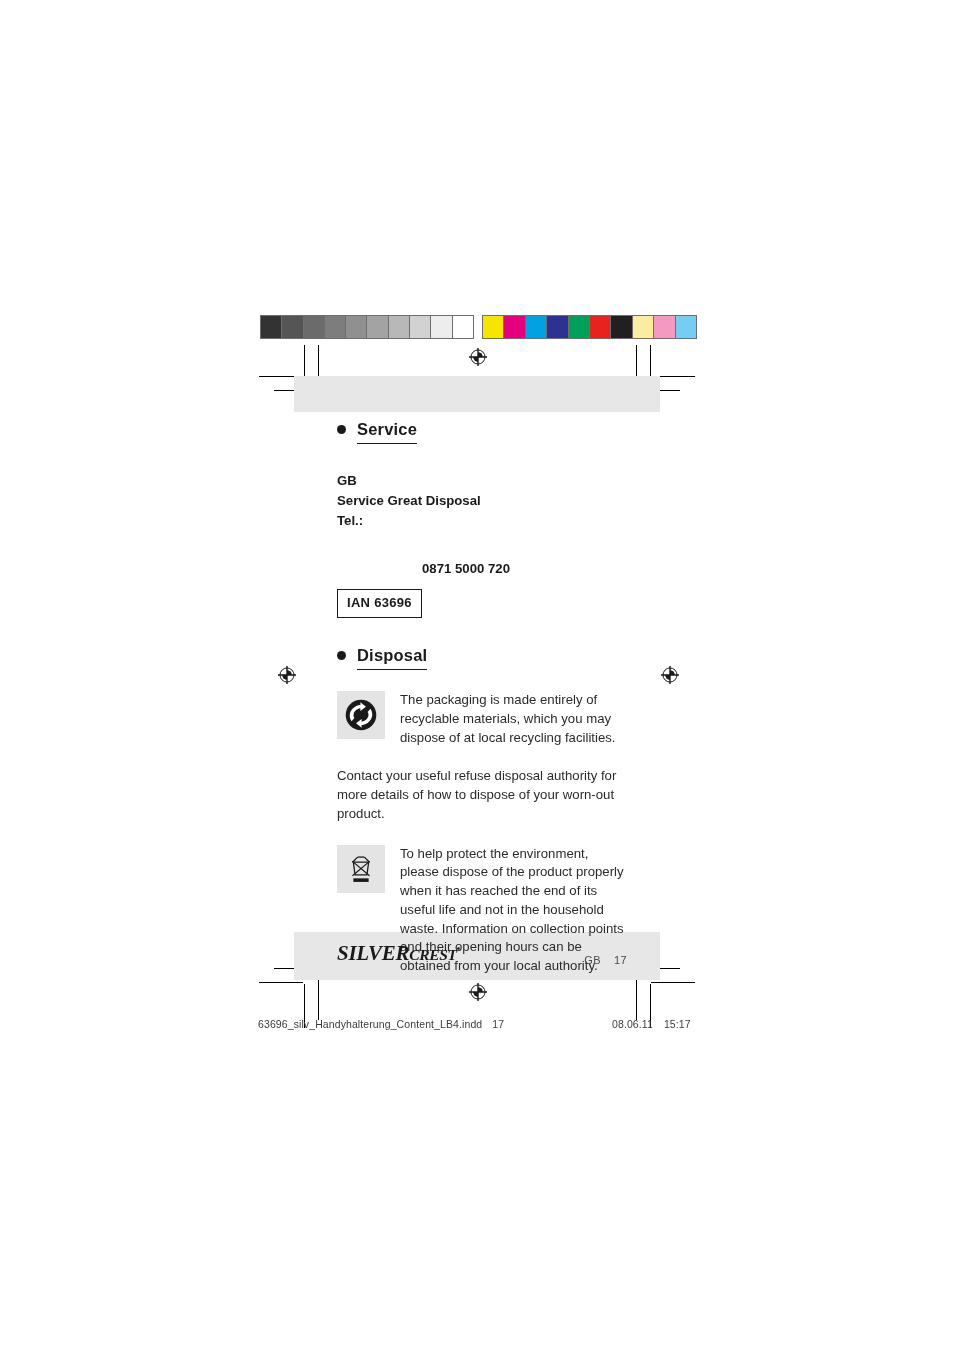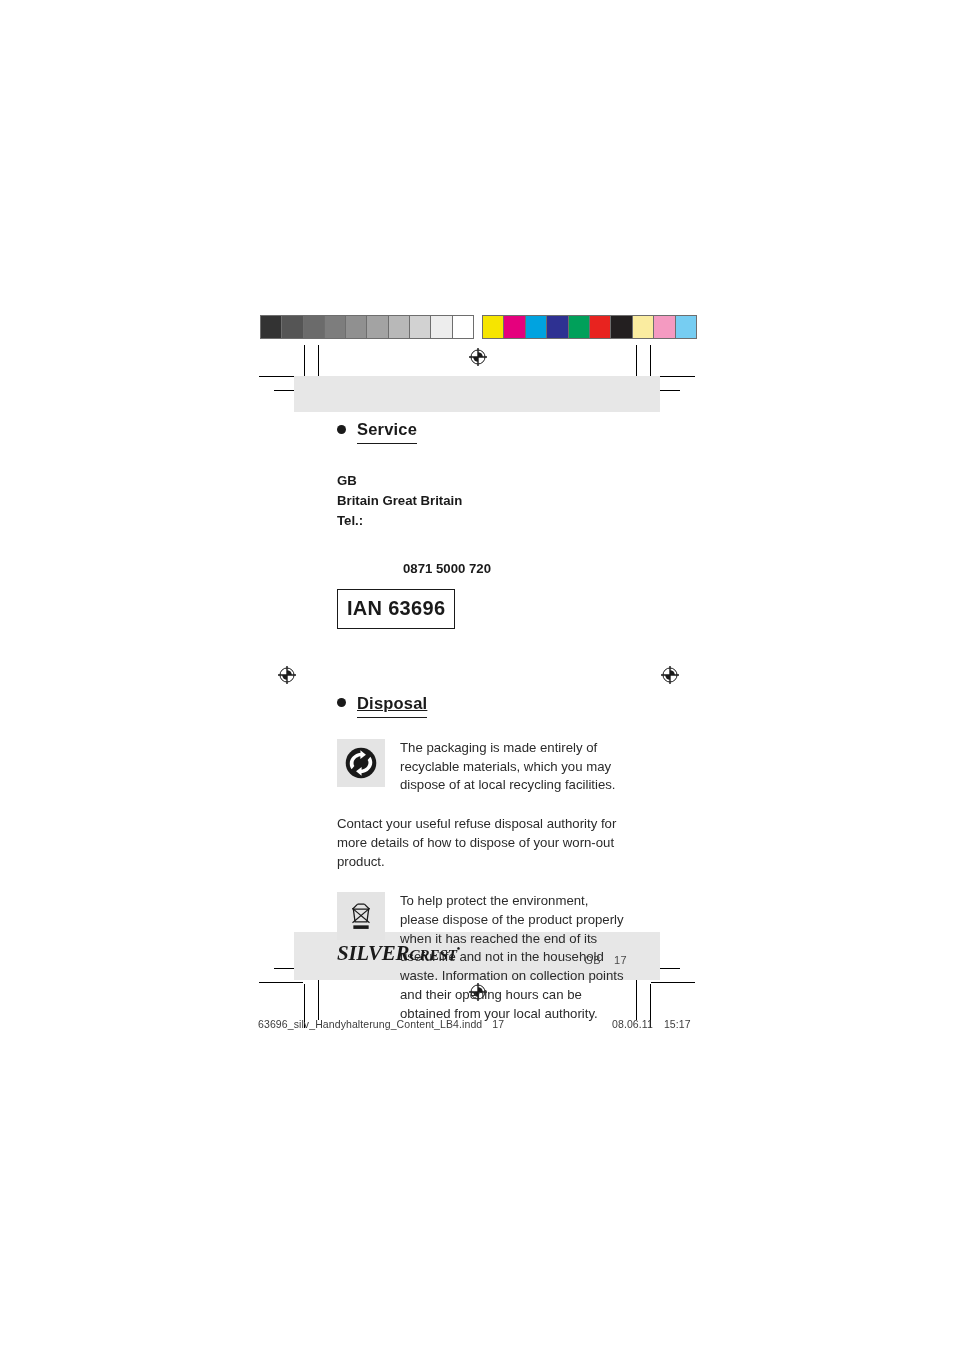--- a/index.html
+++ b/index.html
@@ -102,37 +102,37 @@
     line-height: 1.1;
   }
 
   
   .service-block {
     margin-top: 27px;
     font-size: 13.2px;
     font-weight: bold;
     line-height: 1.52;
   }
-  .svc-row { display: flex; }
+  .svc-row { display: flex; gap: 19px; }
   .svc-label { width: 66px; flex: 0 0 66px; }
   .svc-value { flex: 1 1 auto; margin-top: 48px; }
   .svc-indent { padding-left: 66px; }
 
   .ian-box {
     display: inline-block;
     margin-top: 10px;
     border: 1.6px solid #1a1a1a;
     padding: 3px 9px 4px 9px;
-    font-size: 20px;
+    font-size: 13px;
     font-weight: bold;
     letter-spacing: 0.3px;
   }
 
   
-  .disposal-heading { margin-top: 65px; text-decoration: underline; }
+  .disposal-heading { margin-top: 28px; }
 
   .icon-row {
     display: flex;
     margin-top: 21px;
   }
   .icon-box {
     width: 48px;
     height: 48px;
     flex: 0 0 48px;
     background: #e4e4e4;
@@ -291,21 +291,21 @@
 
 <div class="content">
 
   <div class="section-heading">
     <span class="bullet-dot"></span>
     <span class="heading-text">Service</span>
   </div>
 
   <div class="service-block">
     <div>GB</div>
-    <div>Britain Great Britain</div>
+    <div>Service Great Disposal</div>
     <div class="svc-row">
       <span class="svc-label">Tel.:</span>
       <span class="svc-value">0871 5000 720</span>
     </div>
     <div class="ian-box">IAN 63696</div>
   </div>
 
   <div class="section-heading disposal-heading">
     <span class="bullet-dot"></span>
     <span class="heading-text">Disposal</span>

